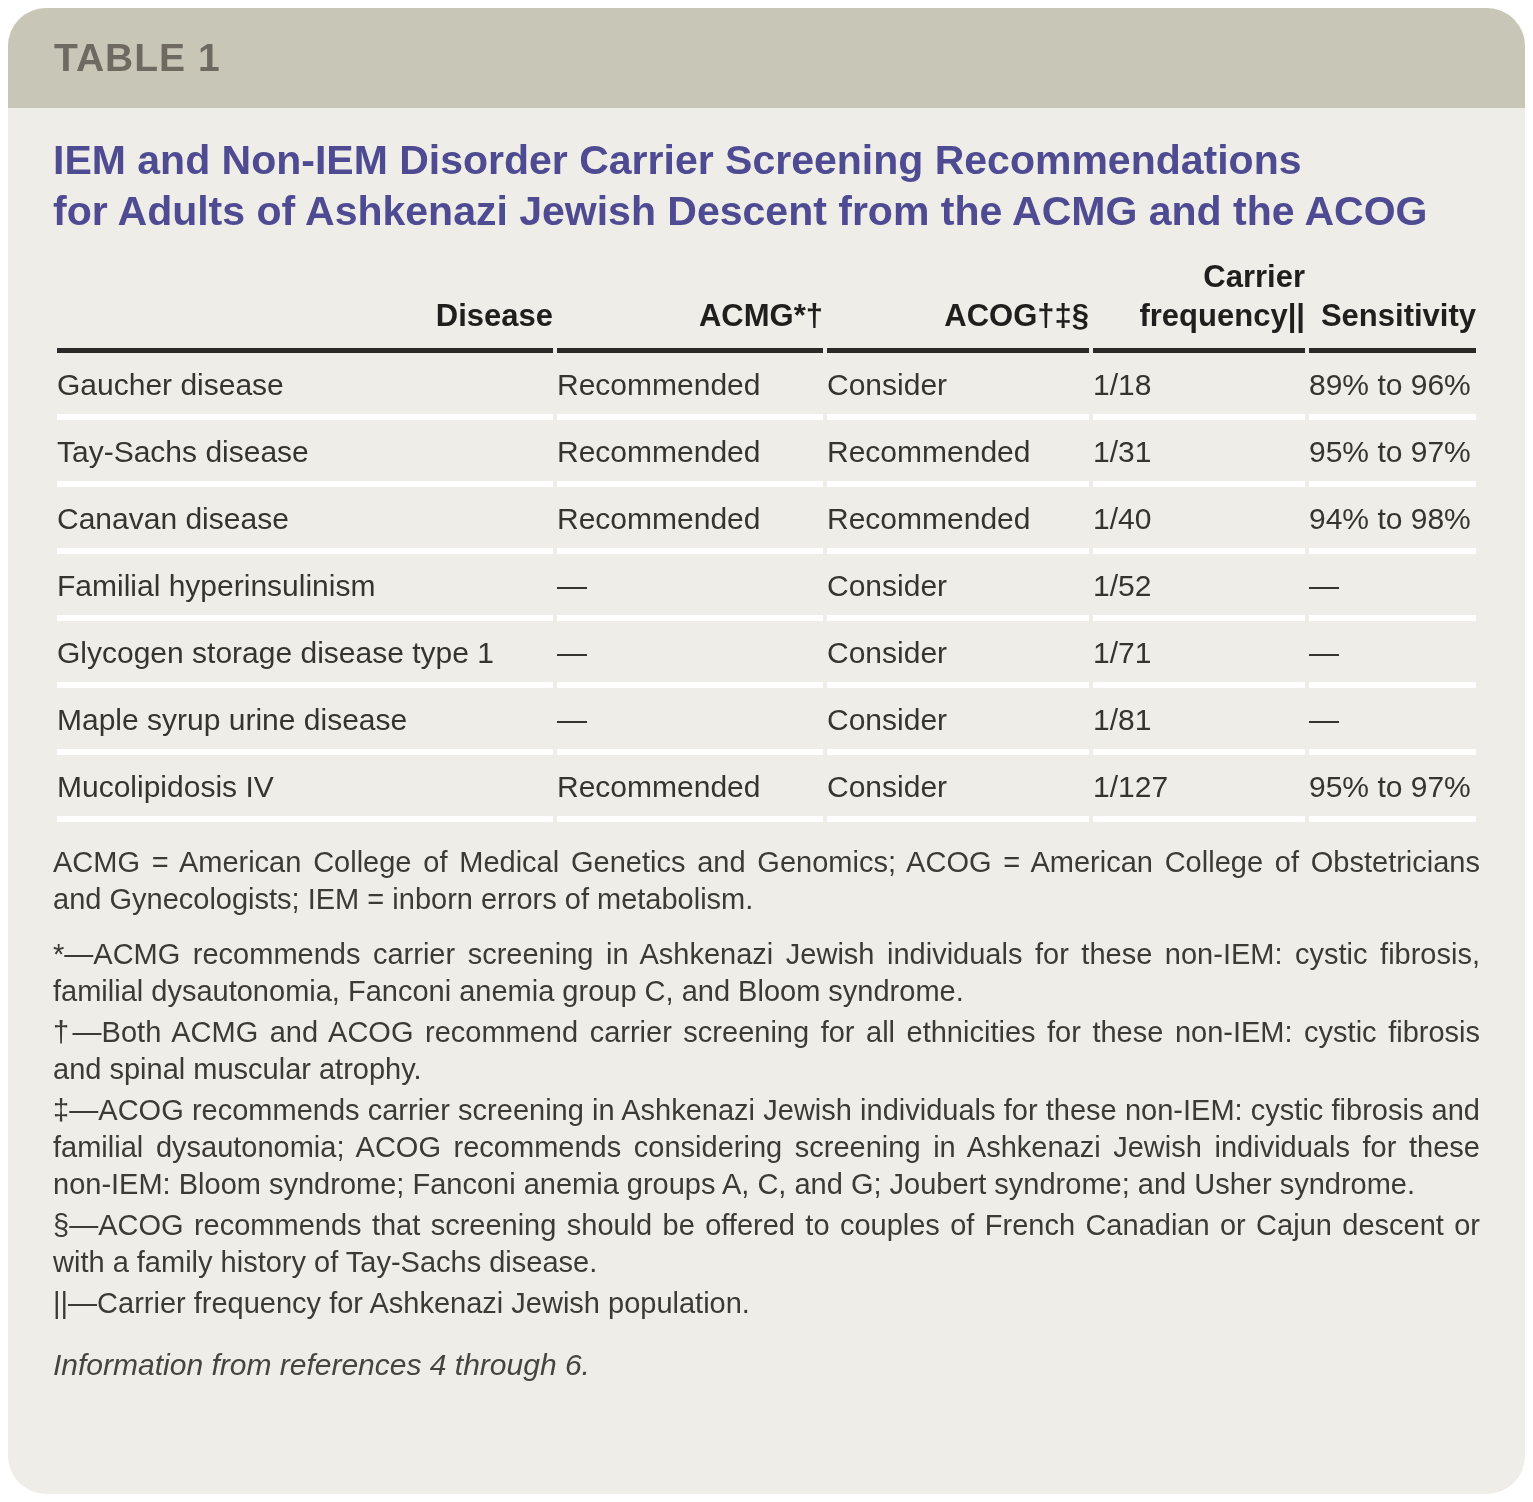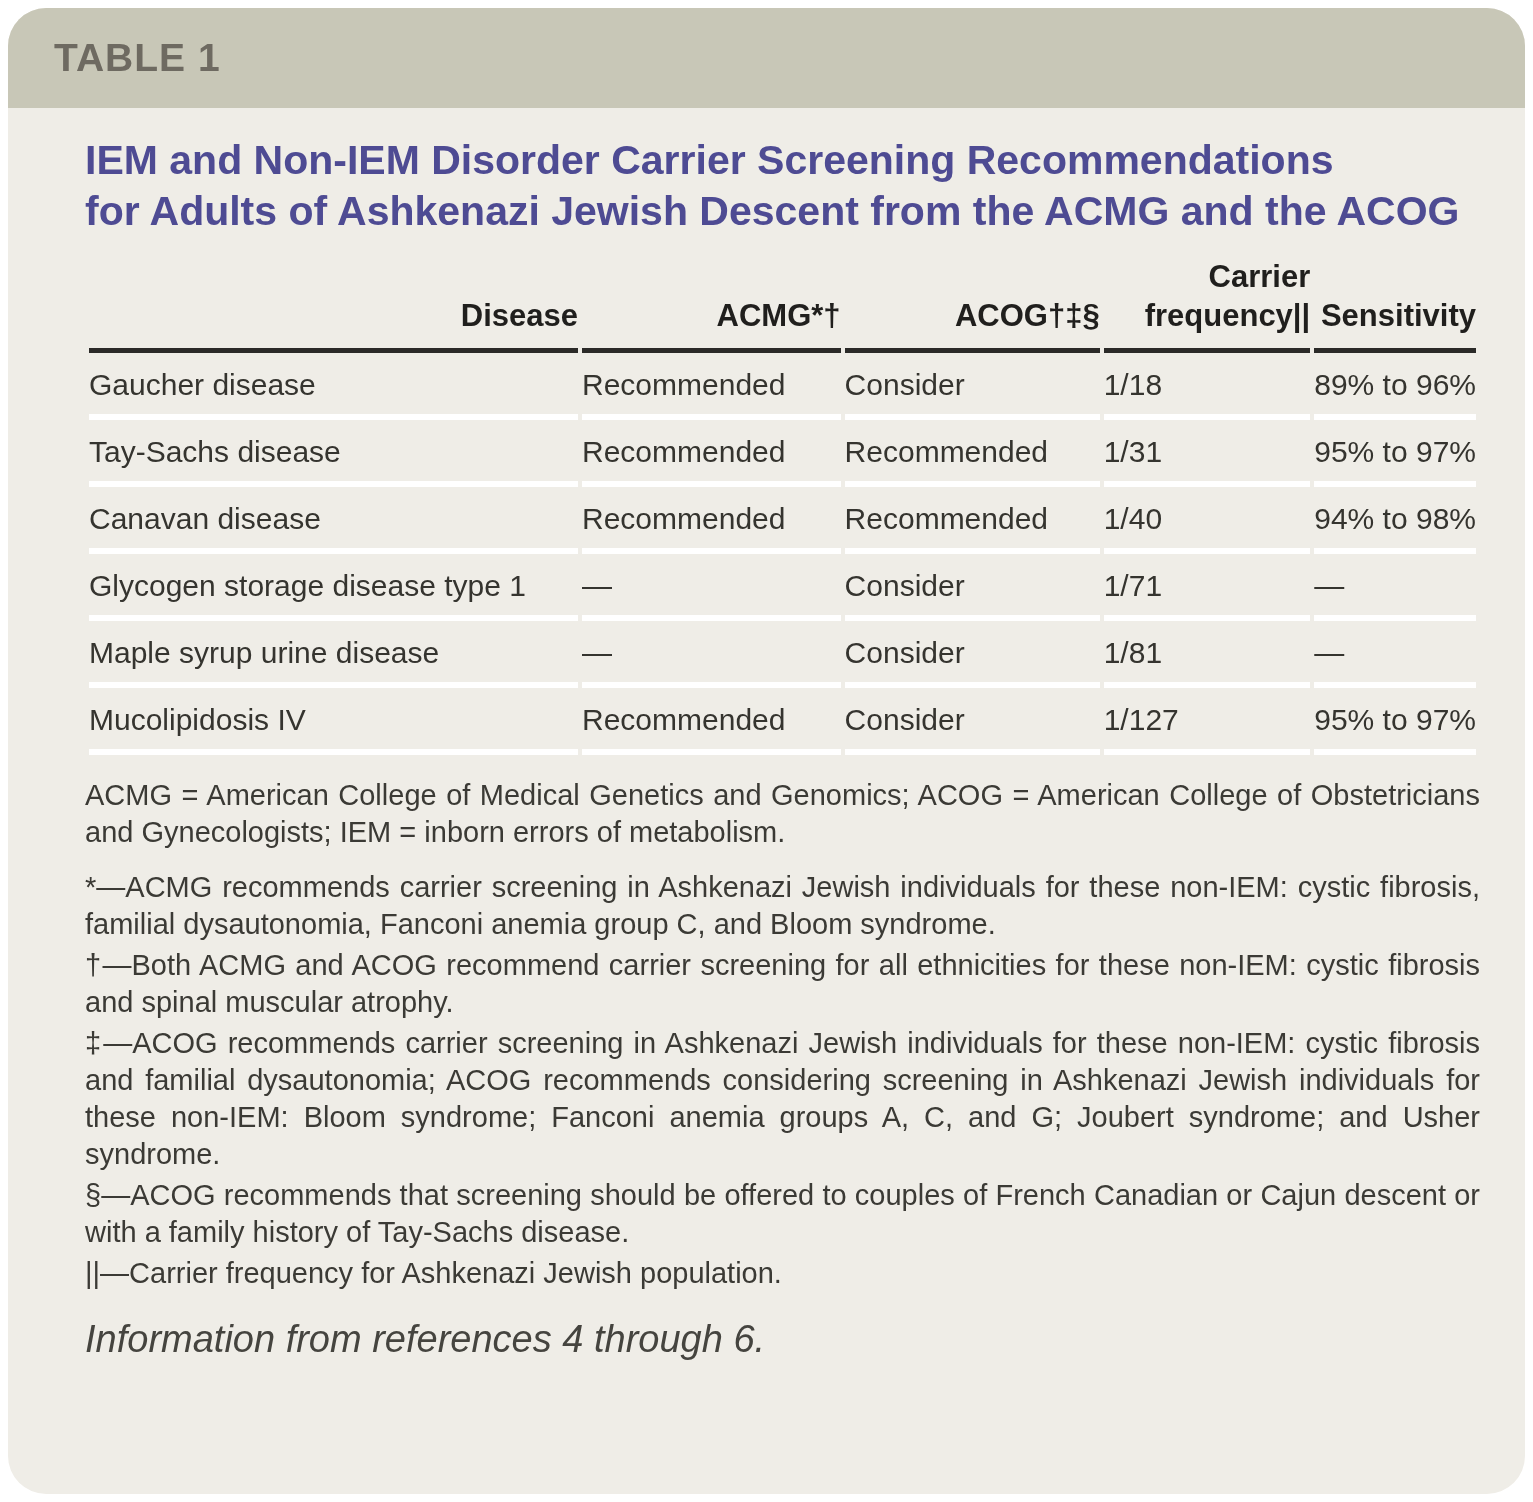--- a/index.html
+++ b/index.html
@@ -26,21 +26,21 @@
     align-items: center;
     padding-left: 46px;
     text-align: center;
   }
   .band-label {
     font-size: 39px;
     font-weight: bold;
     letter-spacing: 1px;
     color: var(--band-text, #6e6a61);
   }
-  .content { padding: 27px 45px 0 45px; margin-left: 32px; }
+  .content { padding: 27px 45px 0 45px; }
   .title {
     font-size: 41px;
     font-weight: bold;
     line-height: 51px;
     color: var(--title-text, #4e4b93);
   }
   table.data {
     width: 100%;
     border-collapse: separate;
     border-spacing: 4px 0;
@@ -71,21 +71,21 @@
     font-weight: 300;
     line-height: 37px;
     color: #3b3a35;
     text-align: justify;
     margin: 0;
   }
   .abbr { margin-bottom: 18px; }
   .fn { margin-top: 4px; }
   .source {
     margin-top: 26px;
-    font-size: 38px;
+    font-size: 30px;
     font-style: italic;
     font-weight: 300;
     color: #45443f;
   }
 </style>
 </head>
 <body>
 
 <div class="page">
   <div class="card">
@@ -133,20 +133,27 @@
             <td>95% to 97%</td>
           </tr>
           <tr>
             <td>Canavan disease</td>
             <td>Recommended</td>
             <td>Recommended</td>
             <td>1/40</td>
             <td>94% to 98%</td>
           </tr>
           <tr>
+            <td>Familial hyperinsulinism</td>
+            <td>—</td>
+            <td>Consider</td>
+            <td>1/52</td>
+            <td>—</td>
+          </tr>
+          <tr>
             <td>Glycogen storage disease type 1</td>
             <td>—</td>
             <td>Consider</td>
             <td>1/71</td>
             <td>—</td>
           </tr>
           <tr>
             <td>Maple syrup urine disease</td>
             <td>—</td>
             <td>Consider</td>

